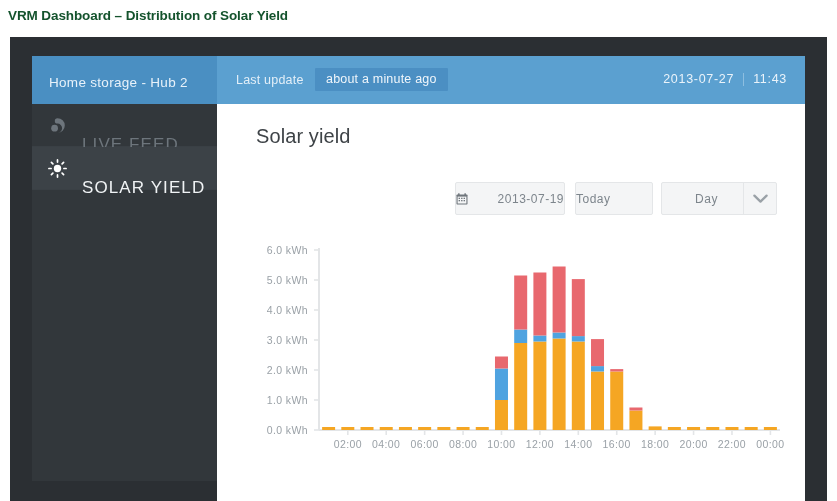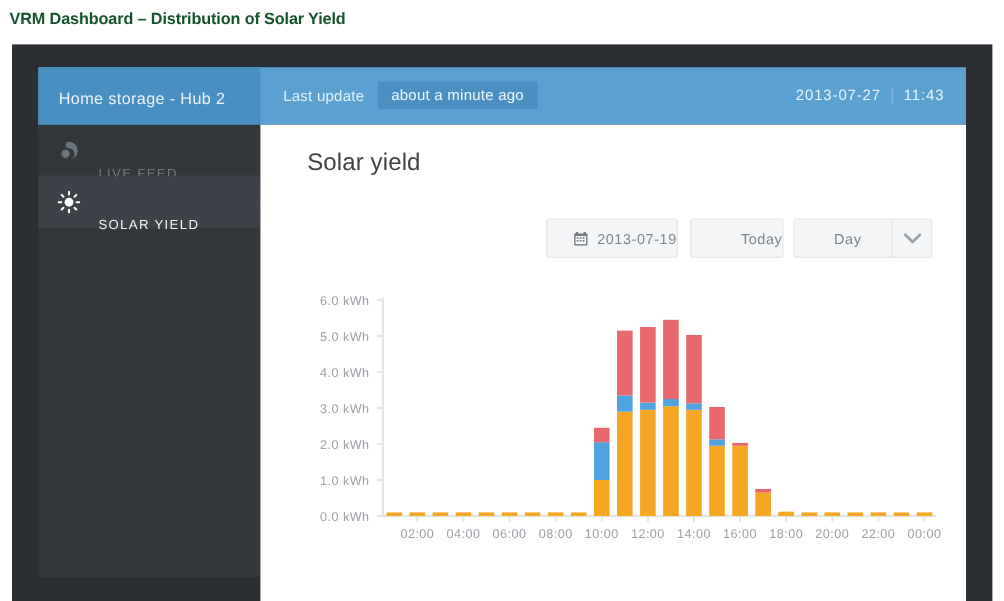--- a/index.html
+++ b/index.html
@@ -123,21 +123,21 @@
     box-sizing: border-box;
   }
   .nav-item .nav-icon {
     width: 50px;
     display: flex;
     align-items: center;
     justify-content: center;
     flex: none;
   }
   .nav-item .nav-label {
-    font-size: 11px;
+    font-size: 17px;
     letter-spacing: 1.1px;
     color: #6d757c;
     margin-top: 40px;
   }
   .nav-item.active {
     background: #3c4247;
   }
   .nav-item.active .nav-label { color: #f0f3f5; }
   .nav-arrow {
     position: absolute;
@@ -183,21 +183,21 @@
   }
   .ctrl {
     position: absolute;
     top: 0;
     height: 33px;
     background: #f4f5f6;
     border: 1px solid #e4e6e8;
     box-sizing: border-box;
     display: flex;
     align-items: center;
-    justify-content: flex-end;
+    justify-content: space-between;
     color: #7d858c;
     font-size: 12px;
     letter-spacing: 0.5px;
     border-radius: 2px;
   }
   .ctrl-date { left: 0; width: 110px; gap: 8px; }
   .ctrl-today { left: 120px; width: 78px; }
   .ctrl-day { left: 206px; width: 116px; justify-content: flex-start; }
   .ctrl-day .day-text {
     flex: 1;

